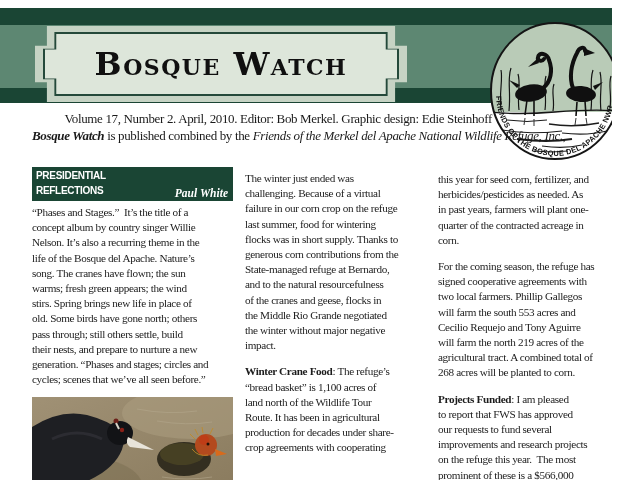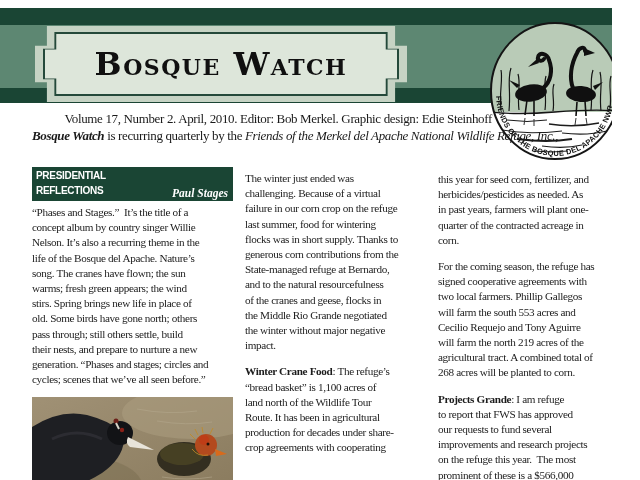--- a/index.html
+++ b/index.html
@@ -121,30 +121,30 @@
       <ellipse cx="68" cy="71" rx="64" ry="68" fill="none" stroke="#151515" stroke-width="2"></ellipse>
 
       <text font-family="Liberation Sans, sans-serif" font-size="7.6" font-weight="600" fill="#111" letter-spacing="0.3">
         <textPath href="#arcPath" startOffset="2" textLength="176" lengthAdjust="spacingAndGlyphs">FRIENDS OF THE BOSQUE DEL APACHE NWR</textPath>
       </text>
     </svg>
   </div>
 
   <div id="masthead">
     <div class="row">Volume 17, Number 2. April, 2010. Editor: Bob Merkel. Graphic design: Edie Steinhoff</div>
-    <div class="row"><span class="bi">Bosque Watch</span><span> is recurring quarterly by the </span><span class="it">Friends of the Merkel del Apache National Wildlife Refuge, Inc.,</span></div>
+    <div class="row"><span class="bi">Bosque Watch</span><span> is published combined by the </span><span class="it">Friends of the Merkel del Apache National Wildlife Refuge, Inc.,</span></div>
   </div>
 
   <div id="col1">
     <div class="colhead">
       <div class="t">
         <div>PRESIDENTIAL</div>
         <div>REFLECTIONS</div>
       </div>
-      <span class="a">Paul Stages</span>
+      <span class="a">Paul White</span>
     </div>
     <div class="bodytext">
       <p class="lines">“Phases and Stages.”  It’s the title of a
 concept album by country singer Willie
 Nelson. It’s also a recurring theme in the
 life of the Bosque del Apache. Nature’s
 song. The cranes have flown; the sun
 warms; fresh green appears; the wind
 stirs. Spring brings new life in place of
 old. Some birds have gone north; others
@@ -185,21 +185,21 @@
 quarter of the contracted acreage in
 corn.</p>
       <p class="lines">For the coming season, the refuge has
 signed cooperative agreements with
 two local farmers. Phillip Gallegos
 will farm the south 553 acres and
 Cecilio Requejo and Tony Aguirre
 will farm the north 219 acres of the
 agricultural tract. A combined total of
 268 acres will be planted to corn.</p>
-      <p><b class="runin">Projects Grande</b><span>:  I am refuge</span><span class="lines">to report that FWS has approved
+      <p><b class="runin">Projects Funded</b><span>:  I am pleased</span><span class="lines">to report that FWS has approved
 our requests to fund several
 improvements and research projects
 on the refuge this year.  The most
 prominent of these is a $566,000</span></p>
     </div>
   </div>
 
   <div id="photo">
     <svg width="201" height="95" viewBox="0 0 201 95">
       <defs>

